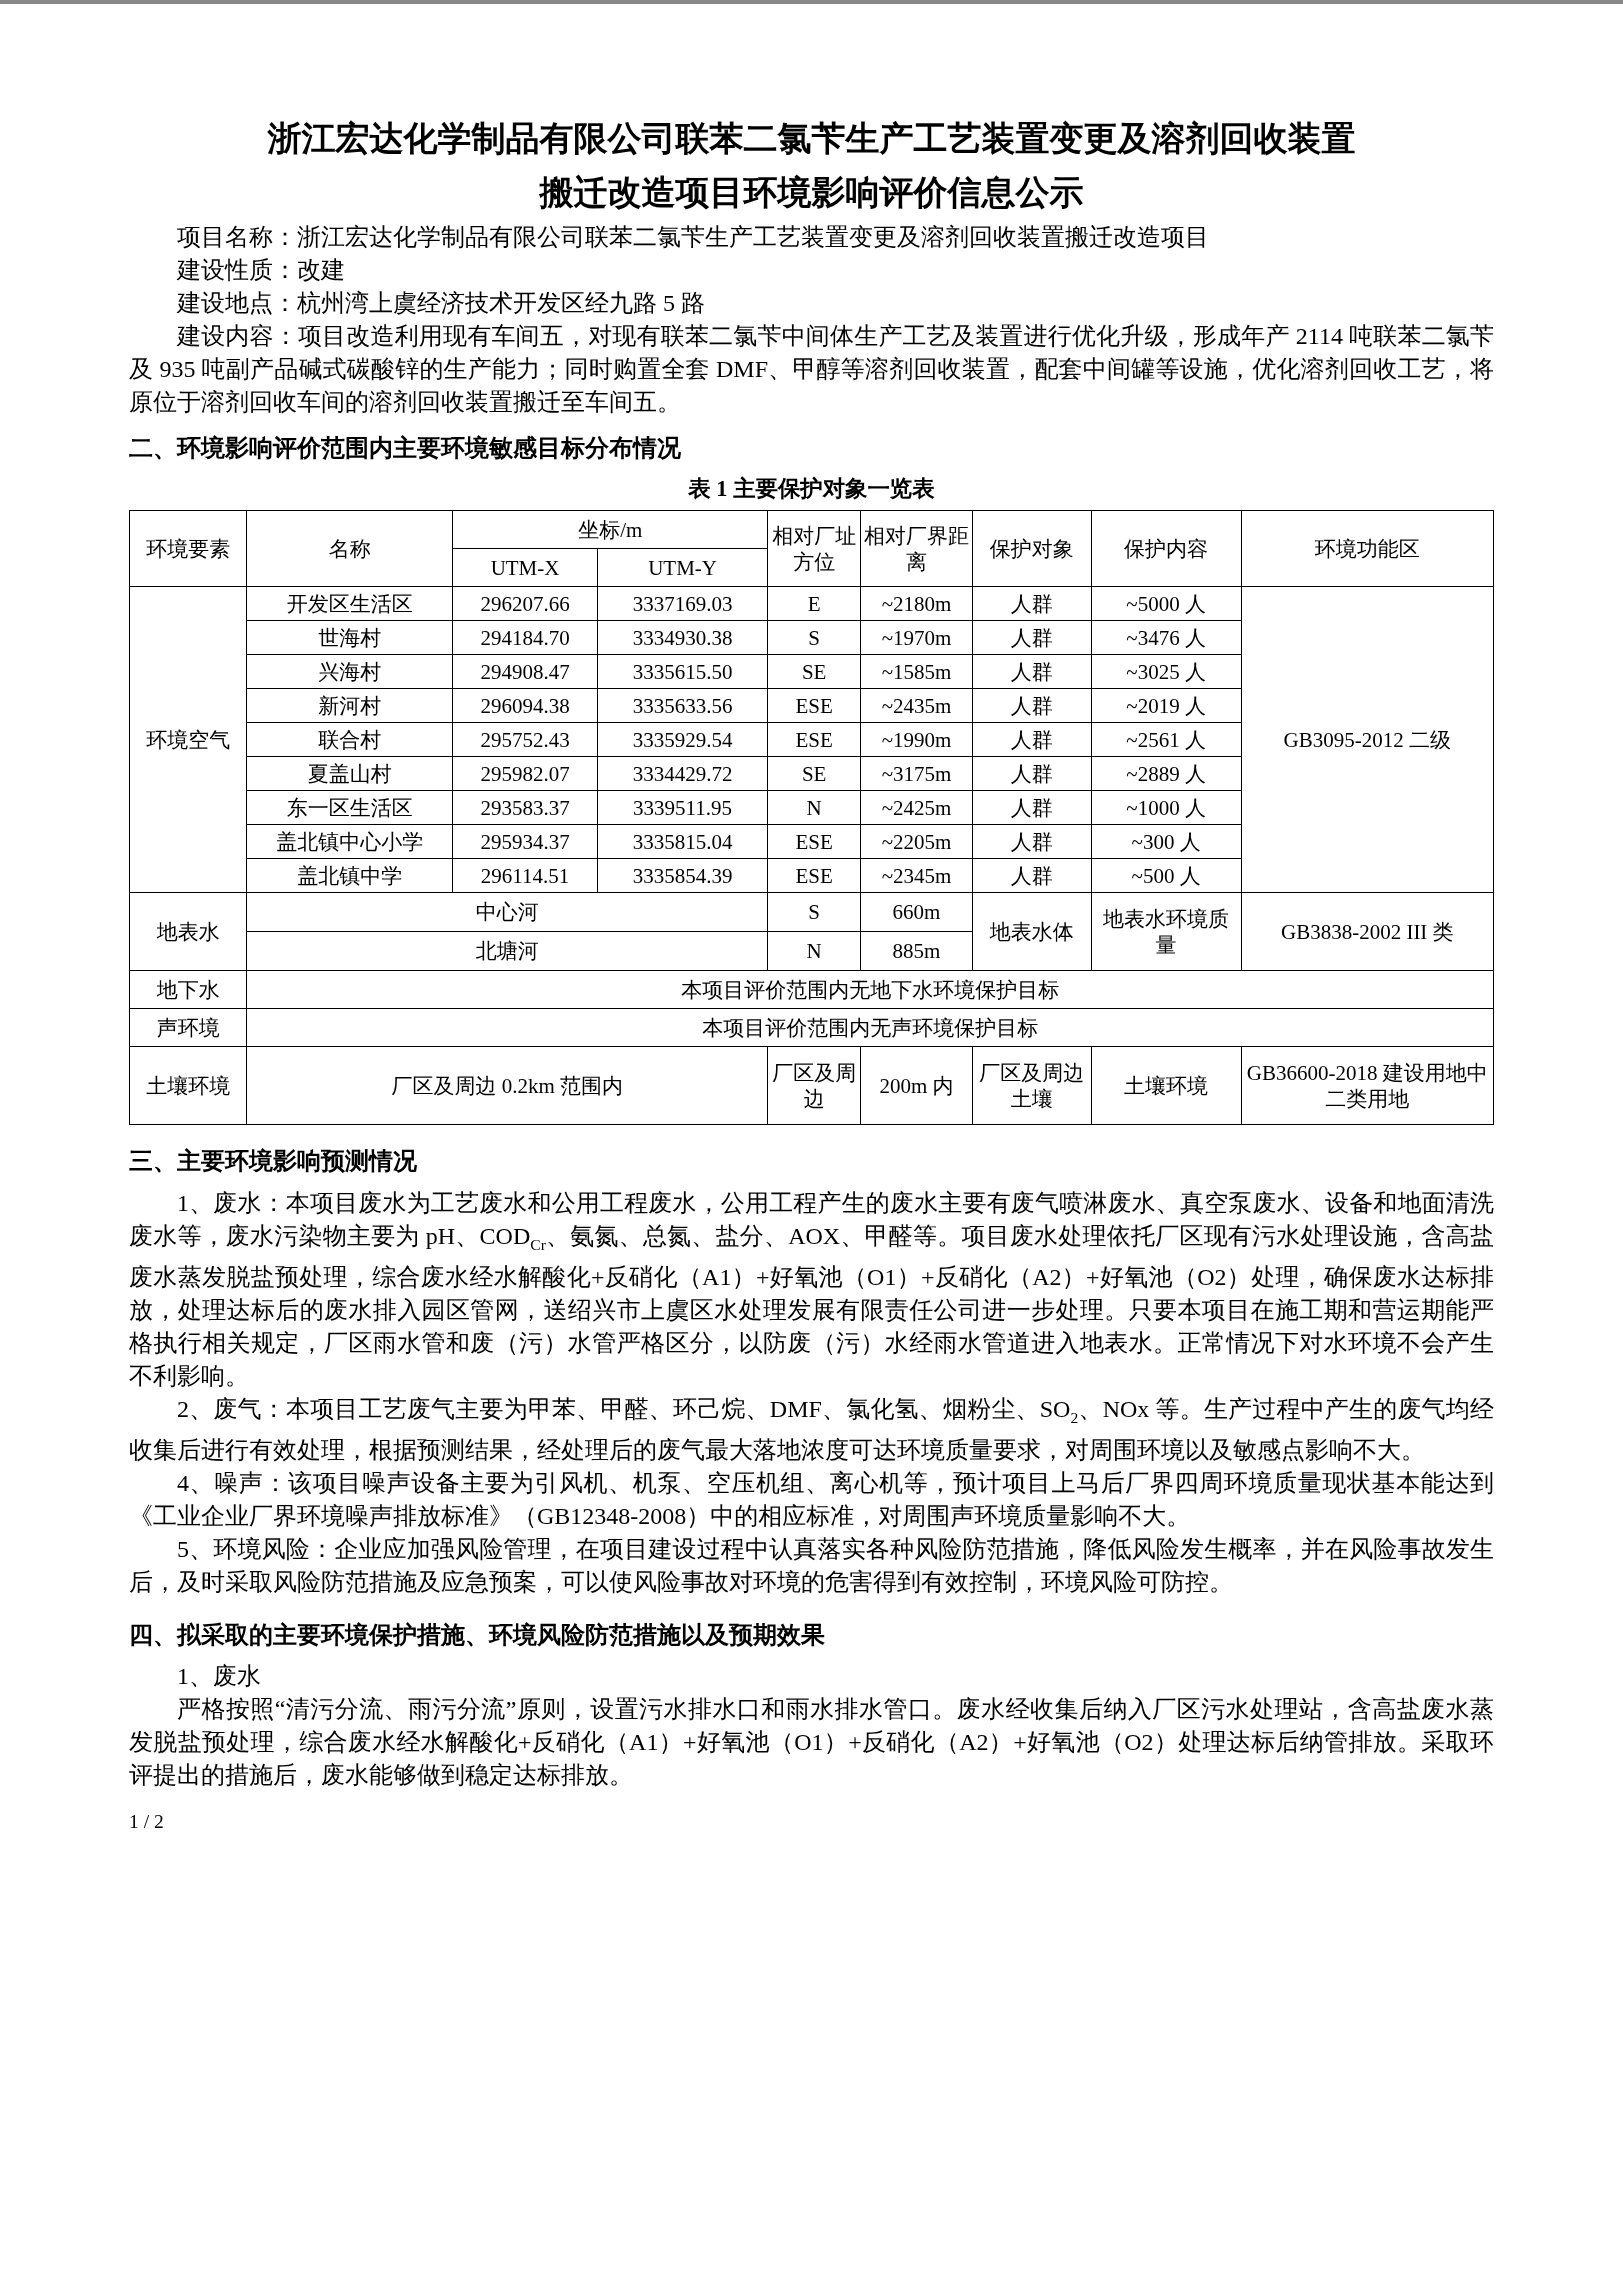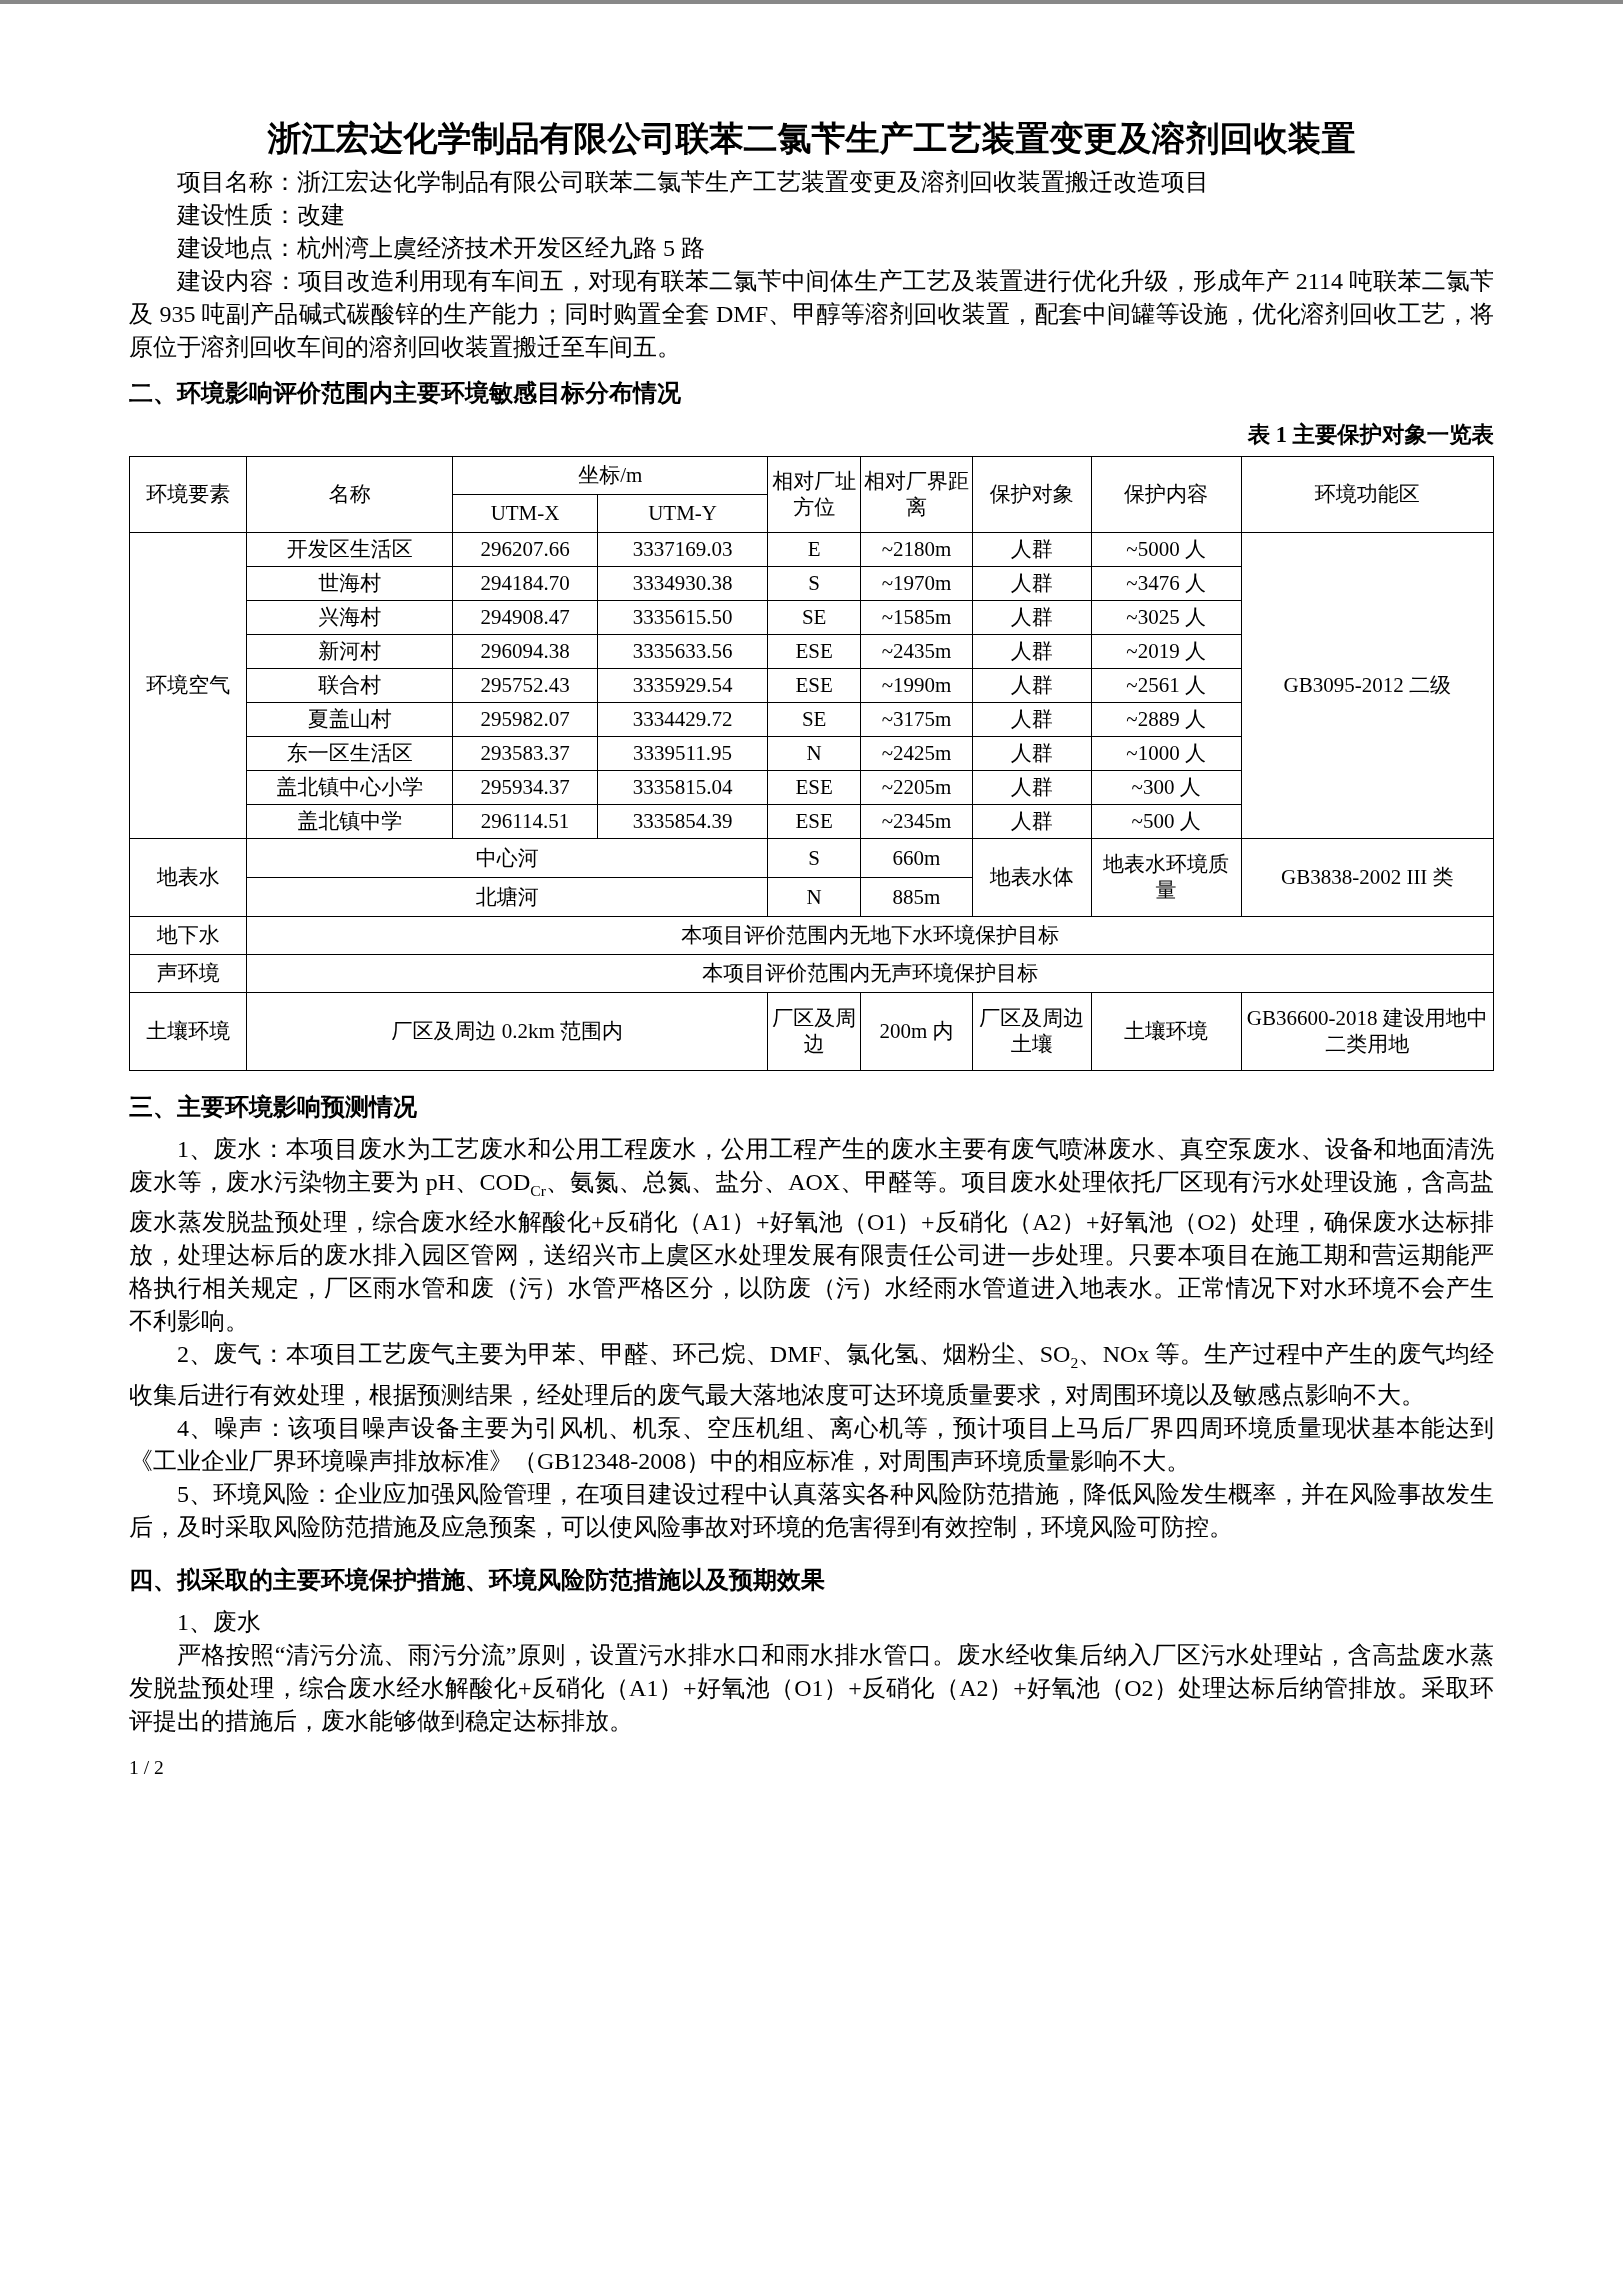--- a/index.html
+++ b/index.html
@@ -31,21 +31,21 @@
   .sec-heading.first { margin-top: 58px; }
   p.body {
     font-size: 24px;
     line-height: 33px;
     text-align: justify;
     text-indent: 2em;
   }
   .tbl-caption {
     font-size: 22.4px;
     font-weight: bold;
-    text-align: right;
+    text-align: center;
     margin: 7.2px 0 5.8px 0;
   }
   table.t1 {
     width: 100%;
     border-collapse: collapse;
     table-layout: fixed;
     font-size: 21px;
     line-height: 1.25;
   }
   table.t1 th, table.t1 td {
@@ -69,20 +69,21 @@
   }
   .gap-top { margin-top: 20px; }
 </style>
 </head>
 <body>
 
 <div class="page">
 
   <div class="doc-title">
     <div>浙江宏达化学制品有限公司联苯二氯苄生产工艺装置变更及溶剂回收装置</div>
+    <div>搬迁改造项目环境影响评价信息公示</div>
   </div>
 
   <p class="body">项目名称：浙江宏达化学制品有限公司联苯二氯苄生产工艺装置变更及溶剂回收装置搬迁改造项目</p>
   <p class="body">建设性质：改建</p>
   <p class="body">建设地点：杭州湾上虞经济技术开发区经九路 5 路</p>
   <p class="body">建设内容：项目改造利用现有车间五，对现有联苯二氯苄中间体生产工艺及装置进行优化升级，形成年产 2114 吨联苯二氯苄及 935 吨副产品碱式碳酸锌的生产能力；同时购置全套 DMF、甲醇等溶剂回收装置，配套中间罐等设施，优化溶剂回收工艺，将原位于溶剂回收车间的溶剂回收装置搬迁至车间五。</p>
 
   <div class="sec-heading">二、环境影响评价范围内主要环境敏感目标分布情况</div>
   <div class="tbl-caption">表 1  主要保护对象一览表</div>
 

